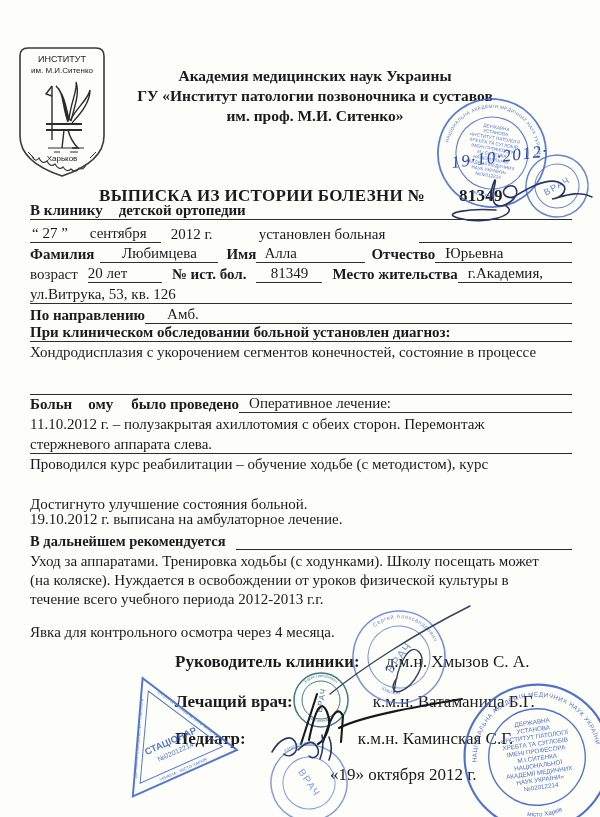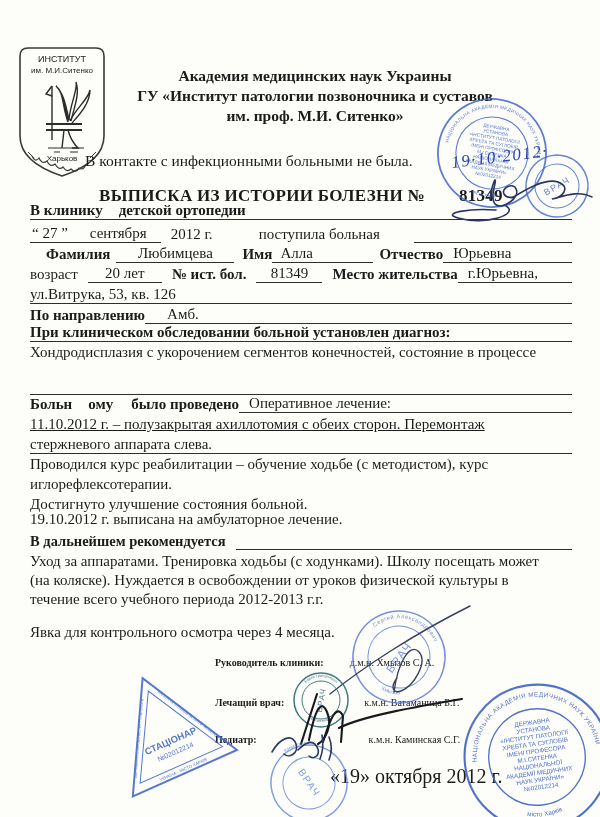--- a/index.html
+++ b/index.html
@@ -12,21 +12,21 @@
   .row {
     position:absolute; left:30px; right:28px;
     display:flex; align-items:flex-end;
     font-size:15px; line-height:1.15; white-space:nowrap;
   }
   .b { font-weight:bold; }
   .ul { border-bottom:1px solid #2e2e2e; }
   .fill { flex:1 1 auto; }
   .hdr { text-align:center; font-weight:bold; font-size:15.5px; line-height:20px; }
   .title-row { position:absolute; left:30px; right:28px; display:flex; justify-content:center; align-items:flex-end; font-weight:bold; font-size:17px; letter-spacing:0.3px; }
-  .sigrow { position:absolute; left:175px; display:flex; align-items:center; font-size:10px; white-space:nowrap;margin-left:40px; }
+  .sigrow { position:absolute; left:175px; display:flex; align-items:flex-start; font-size:17px; white-space:nowrap; }
   .st { font-family:"Liberation Sans", sans-serif; }
   svg.overlay { position:absolute; inset:0; pointer-events:none; }
 </style>
 </head>
 <body>
 
 <div class="page">
 
   <svg class="abs" style="left:12px; top:44px;" width="100" height="138" viewBox="0 0 100 138">
     <path d="M 8,12 Q 8,4 16,4 L 84,4 Q 92,4 92,12 L 92,92 Q 92,118 50,132 Q 8,118 8,92 Z" fill="none" stroke="#3a3a3a" stroke-width="1.6"></path>
@@ -48,61 +48,60 @@
     <path d="M 16,108 L 22,114 M 84,108 L 78,114" stroke="#3a3a3a" stroke-width="1" fill="none"></path>
     <path d="M 20,112 q 3,7 7,2 q 3,7 8,3 q 3,7 8,3 q 4,7 8,3 q 4,6 8,2 q 5,5 8,-1 q 5,3 7,-4" fill="none" stroke="#3a3a3a" stroke-width="1.2"></path>
   </svg>
 
   <div class="abs hdr" style="left:95px; top:66px; width:440px;">
     <div>Академия медицинских наук Украины</div>
     <div>ГУ «Институт патологии позвоночника и суставов</div>
     <div>им. проф. М.И. Ситенко»</div>
   </div>
 
-  <div class="abs" style="left:85px; top:152px; font-size:15.5px;">В контакте с инфекционными больными не была.</div>
 
   <div class="title-row" style="top:186px; height:20px;">
     <span>ВЫПИСКА ИЗ ИСТОРИИ БОЛЕЗНИ №</span>
     <span style="width:34px;"></span>
     <span>81349</span>
   </div>
 
   <div class="row ul" style="top:200px; height:19px;">
     <span class="b">В клинику</span>
     <span style="width:16px;"></span>
     <span class="b">детской ортопедии</span>
   </div>
 
   <div class="row" style="top:224px; height:19px;">
     <span class="ul" style="display:flex; padding:0 14px 0 2px;">
       <span>“  27  ”</span>
       <span style="width:22px;"></span>
       <span>сентября</span>
     </span>
     <span style="margin-left:10px;text-align:right;">2012 г.</span>
-    <span style="margin-left:46px;">поступила больная</span>
+    <span style="margin-left:46px;">установлен больная</span>
     <span class="fill ul" style="margin-left:34px;"></span>
   </div>
 
-  <div class="row" style="top:243px; height:20px;margin-left:16px;">
+  <div class="row" style="top:243px; height:20px;">
     <span class="b">Фамилия</span>
     <span class="ul" style="width:118px; text-align:center; margin-left:6px;">Любимцева</span>
     <span class="b" style="margin-left:8px;">Имя</span>
     <span class="fill ul" style="padding-left:8px; max-width:118px;">Алла</span>
     <span class="b" style="margin-left:6px;">Отчество</span>
     <span class="fill ul" style="padding-left:10px;">Юрьевна</span>
   </div>
 
   <div class="row" style="top:263px; height:20px;">
     <span>возраст</span>
-    <span class="ul" style="width:74px; text-align:center; margin-left:10px;">20 лет</span>
+    <span class="ul" style="width:74px; margin-left:10px;">20 лет</span>
     <span class="b" style="margin-left:10px;">№ ист. бол.</span>
     <span class="ul" style="width:66px; text-align:center; margin-left:10px;">81349</span>
     <span style="margin-left:10px;font-weight:bold;">Место жительства</span>
-    <span class="fill ul" style="padding-left:10px;">г.Юрьевна,</span>
+    <span class="fill ul" style="padding-left:10px;">г.Академия,</span>
   </div>
 
   <div class="row ul" style="top:283px; height:20px;">
     <span>ул.Витрука, 53, кв. 126</span>
   </div>
 
   <div class="row" style="top:303px; height:21px;">
     <span class="b">По направлению</span>
     <span class="fill ul" style="padding-left:22px;">Амб.</span>
   </div>
@@ -116,31 +115,28 @@
   <div class="row ul" style="top:381px; height:13px;"></div>
 
   <div class="row" style="top:394px; height:19px;">
     <span class="b">Больн</span>
     <span style="width:16px;"></span>
     <span class="b">ому</span>
     <span style="width:18px;"></span>
     <span class="b">было проведено</span>
     <span class="fill ul" style="padding-left:10px;">Оперативное лечение:</span>
   </div>
-  <div class="row" style="top:413px; height:20px;text-decoration:underline;">
+  <div class="row" style="top:413px; height:20px;">
     <span>11.10.2012 г. – полузакрытая ахиллотомия с обеих сторон. Перемонтаж</span>
   </div>
   <div class="row ul" style="top:433px; height:20px;text-align:right;">
     <span>стержневого аппарата слева.</span>
   </div>
   <div class="row" style="top:453px; height:20px;">
     <span>Проводился курс реабилитации – обучение ходьбе (с методистом), курс</span>
-  </div>
-  <div class="row" style="top:473px; height:20px;">
-    <span>иглорефлексотерапии.</span>
   </div>
   <div class="row" style="top:493px; height:20px;">
     <span>Достигнуто улучшение состояния больной.</span>
   </div>
 
   <div class="row" style="top:508px; height:20px;">
     <span>19.10.2012 г. выписана на амбулаторное лечение.</span>
   </div>
   <div class="row" style="top:532px; height:18px;">
     <span class="b" style="font-size:14.5px;">В дальнейшем рекомендуется</span>
@@ -167,21 +163,21 @@
   <div class="sigrow" style="top:692px; height:20px;">
     <span class="b">Лечащий врач:</span>
     <span style="width:80px;"></span>
     <span>к.м.н. Ватаманица Б.Г.</span>
   </div>
   <div class="sigrow" style="top:729px; height:20px;">
     <span class="b">Педиатр:</span>
     <span style="width:112px;"></span>
     <span>к.м.н. Каминская С.Г.</span>
   </div>
-  <div class="abs" style="left:330px; top:765px; font-size:20px;">«19» октября   2012 г.</div>
+  <div class="abs" style="left:330px; top:765px; font-size:17px;">«19» октября   2012 г.</div>
 
   <svg class="overlay" width="600" height="817" viewBox="0 0 600 817">
     <defs>
       <path id="arcT45" d="M -42,16 A 45,45 0 1 1 42,16" fill="none"></path>
       <path id="arcB45" d="M -32,31 A 45,45 0 0 0 32,31" fill="none"></path>
       <path id="arcT38" d="M -35,14 A 38,38 0 1 1 35,14" fill="none"></path>
       <path id="arcB38" d="M -27,26 A 38,38 0 0 0 27,26" fill="none"></path>
       <path id="arcT22" d="M -20,8 A 22,22 0 1 1 20,8" fill="none"></path>
       <path id="arcB22" d="M -16,15 A 22,22 0 0 0 16,15" fill="none"></path>
       <path id="arcT31" d="M -28,11 A 30,30 0 1 1 28,11" fill="none"></path>

